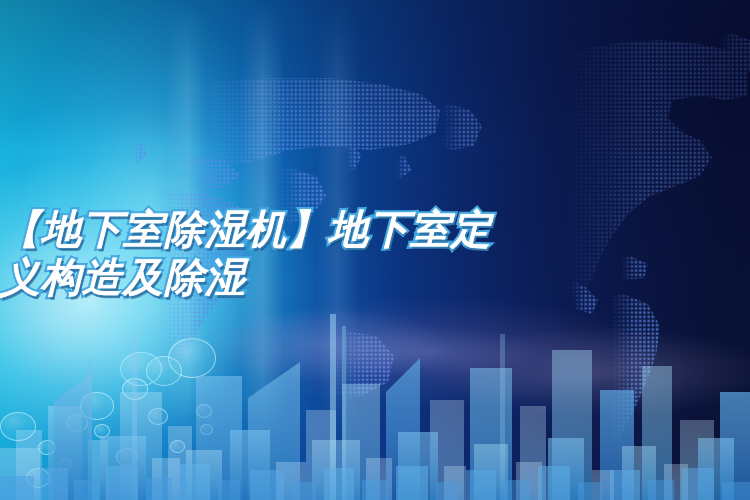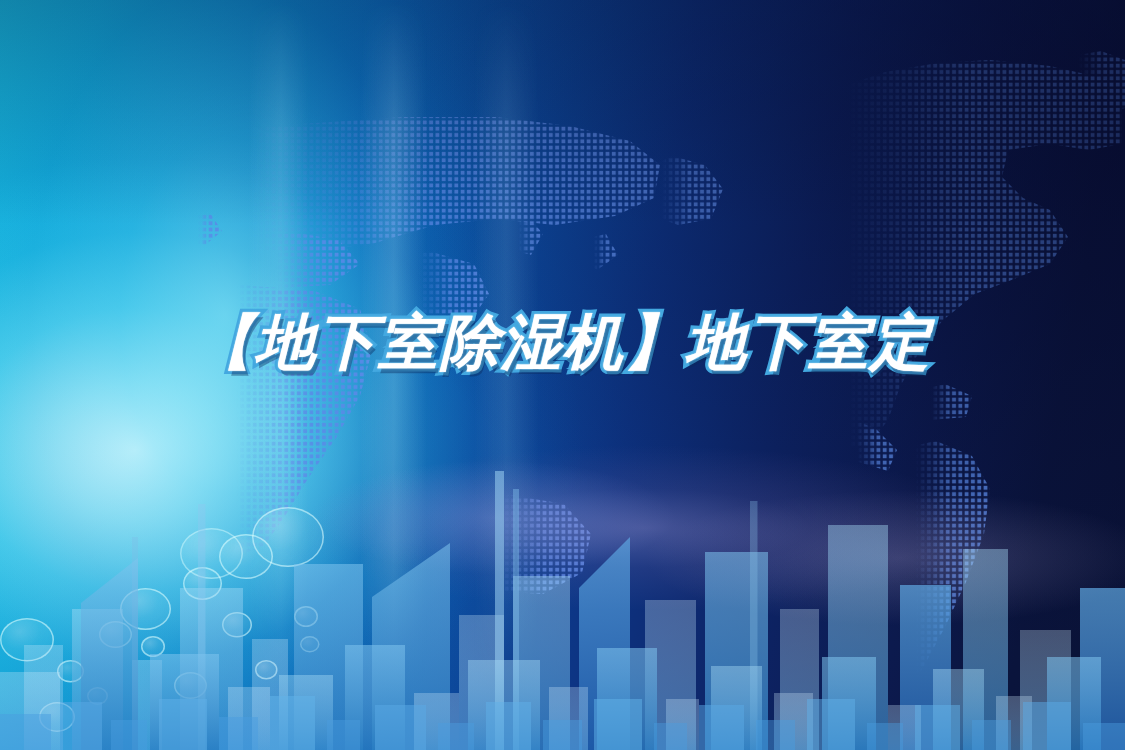--- a/index.html
+++ b/index.html
@@ -119,21 +119,20 @@
     width: 750px;
     height: 220px;
   }
 
   
   .title-wrap {
     position: absolute;
     left: 0;
     top: 205px;
     width: 750px;
-    text-align: center;
     z-index: 20;
   }
   .title-line {
     display: block;
     font-family: "DejaVu Sans", "Liberation Sans", sans-serif;
     font-weight: 700;
     font-style: italic;
     font-size: 40px;
     line-height: 48px;
     letter-spacing: 1px;
@@ -321,15 +320,16 @@
       <rect x="578" y="202" width="24" height="18" fill="#4a9de0" opacity="0.42"></rect>
       <rect x="610" y="190" width="30" height="30" fill="#62b3ea" opacity="0.48"></rect>
       <rect x="648" y="200" width="26" height="20" fill="#4a9de0" opacity="0.44"></rect>
       <rect x="682" y="188" width="32" height="32" fill="#5aa9e5" opacity="0.50"></rect>
       <rect x="722" y="202" width="28" height="18" fill="#4a9de0" opacity="0.44"></rect>
     </g>
   </svg>
 
   <div class="title-wrap">
     <span class="title-line">【地下室除湿机】地下室定</span>
+    <span class="title-line">义构造及除湿</span>
   </div>
 
 </div>
 
 </body></html>

